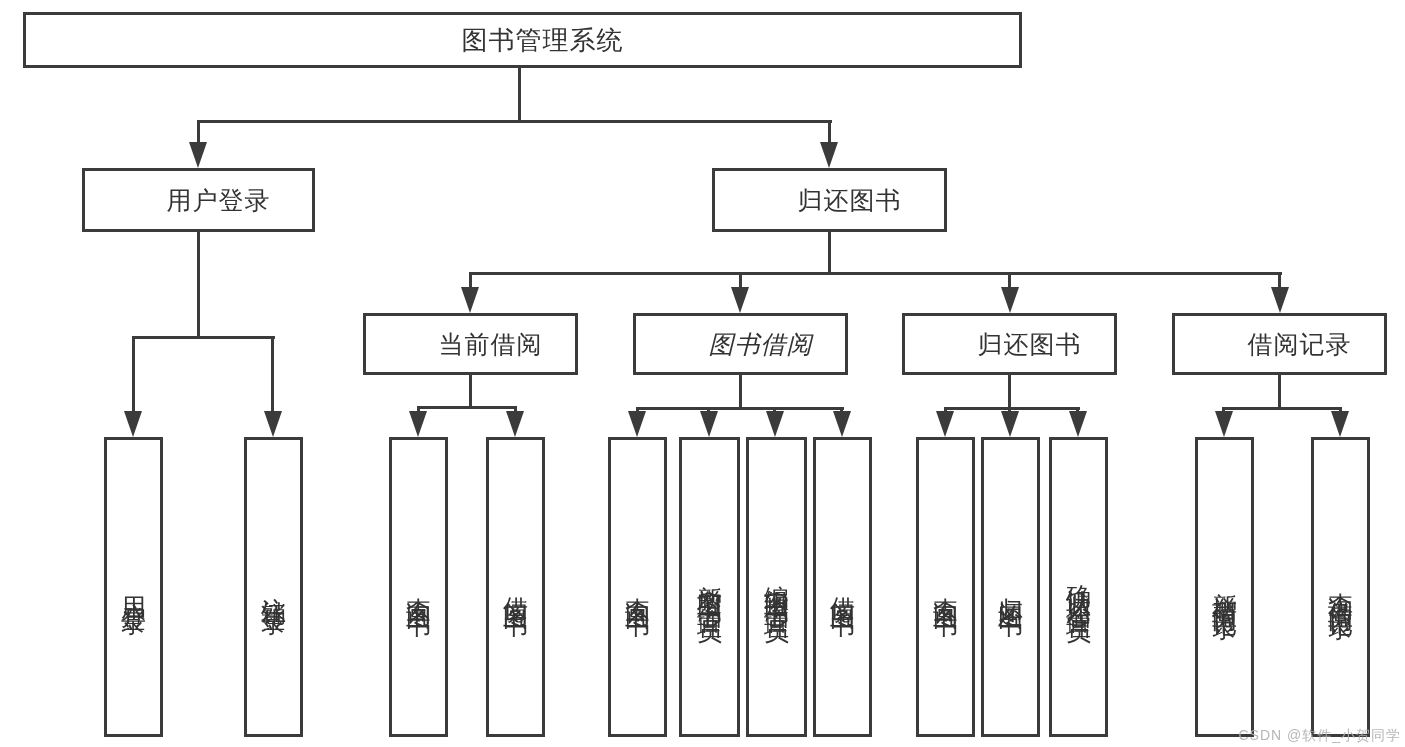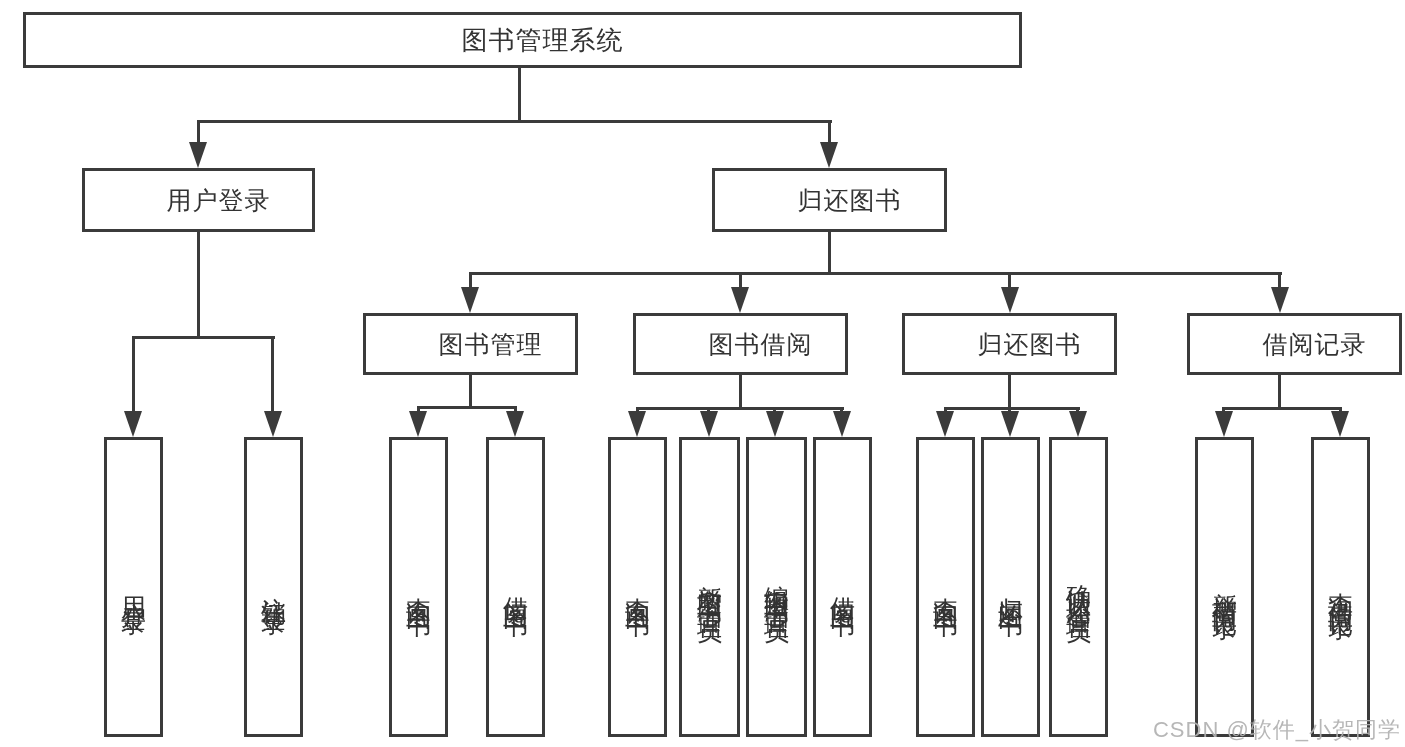--- a/index.html
+++ b/index.html
@@ -31,42 +31,42 @@
   .ln{position:absolute;background:var(--line,#3b3b3b);}
   .arr{
     position:absolute;width:0;height:0;
     border-left:9px solid transparent;
     border-right:9px solid transparent;
     border-top:26px solid var(--line,#3b3b3b);
   }
   .wm{
     position:absolute;
     right:4px;bottom:2px;
-    font-size:22px;
+    font-size:14px;
     color:var(--wm,#b1b1b1);
     opacity:.92;
     letter-spacing:1px;
     z-index:10;
     white-space:nowrap;
   }
 </style>
 </head>
 <body>
 
 <div id="stage" style="--line: #3b3b3b; --text: #333333; --wm: #b1b1b1; background: rgb(255, 255, 255);">
 
   <div class="node h root" style="left:23px;top:12px;width:999px;height:56px;">图书管理系统</div>
 
   <div class="node h" style="left:82px;top:168px;width:233px;height:64px;">用户登录</div>
   <div class="node h" style="left:712px;top:168px;width:235px;height:64px;">归还图书</div>
 
-  <div class="node h" style="left:363px;top:313px;width:215px;height:62px;">图书管理</div>
-  <div class="node h" style="left:633px;top:313px;width:215px;height:62px;">图书借阅</div>
+  <div class="node h" style="left:363px;top:313px;width:215px;height:62px;">当前借阅</div>
+  <div class="node h" style="left:633px;top:313px;width:215px;height:62px;font-style:italic;">图书借阅</div>
   <div class="node h" style="left:902px;top:313px;width:215px;height:62px;">归还图书</div>
-  <div class="node h" style="left:1172px;top:313px;width:215px;height:62px;margin-left:15px;">借阅记录</div>
+  <div class="node h" style="left:1172px;top:313px;width:215px;height:62px;">借阅记录</div>
 
   <div class="node v" style="left:104px;top:437px;width:59px;height:300px;">用户登录</div>
   <div class="node v" style="left:244px;top:437px;width:59px;height:300px;">注销登录</div>
 
   <div class="node v" style="left:389px;top:437px;width:59px;height:300px;">查询图书</div>
   <div class="node v" style="left:486px;top:437px;width:59px;height:300px;">借阅图书</div>
 
   <div class="node v" style="left:608px;top:437px;width:59px;height:300px;">查询图书</div>
   <div class="node v" style="left:679px;top:437px;width:61px;height:300px;">新增图书（管理员）</div>
   <div class="node v" style="left:746px;top:437px;width:61px;height:300px;">编辑图书（管理员）</div>

